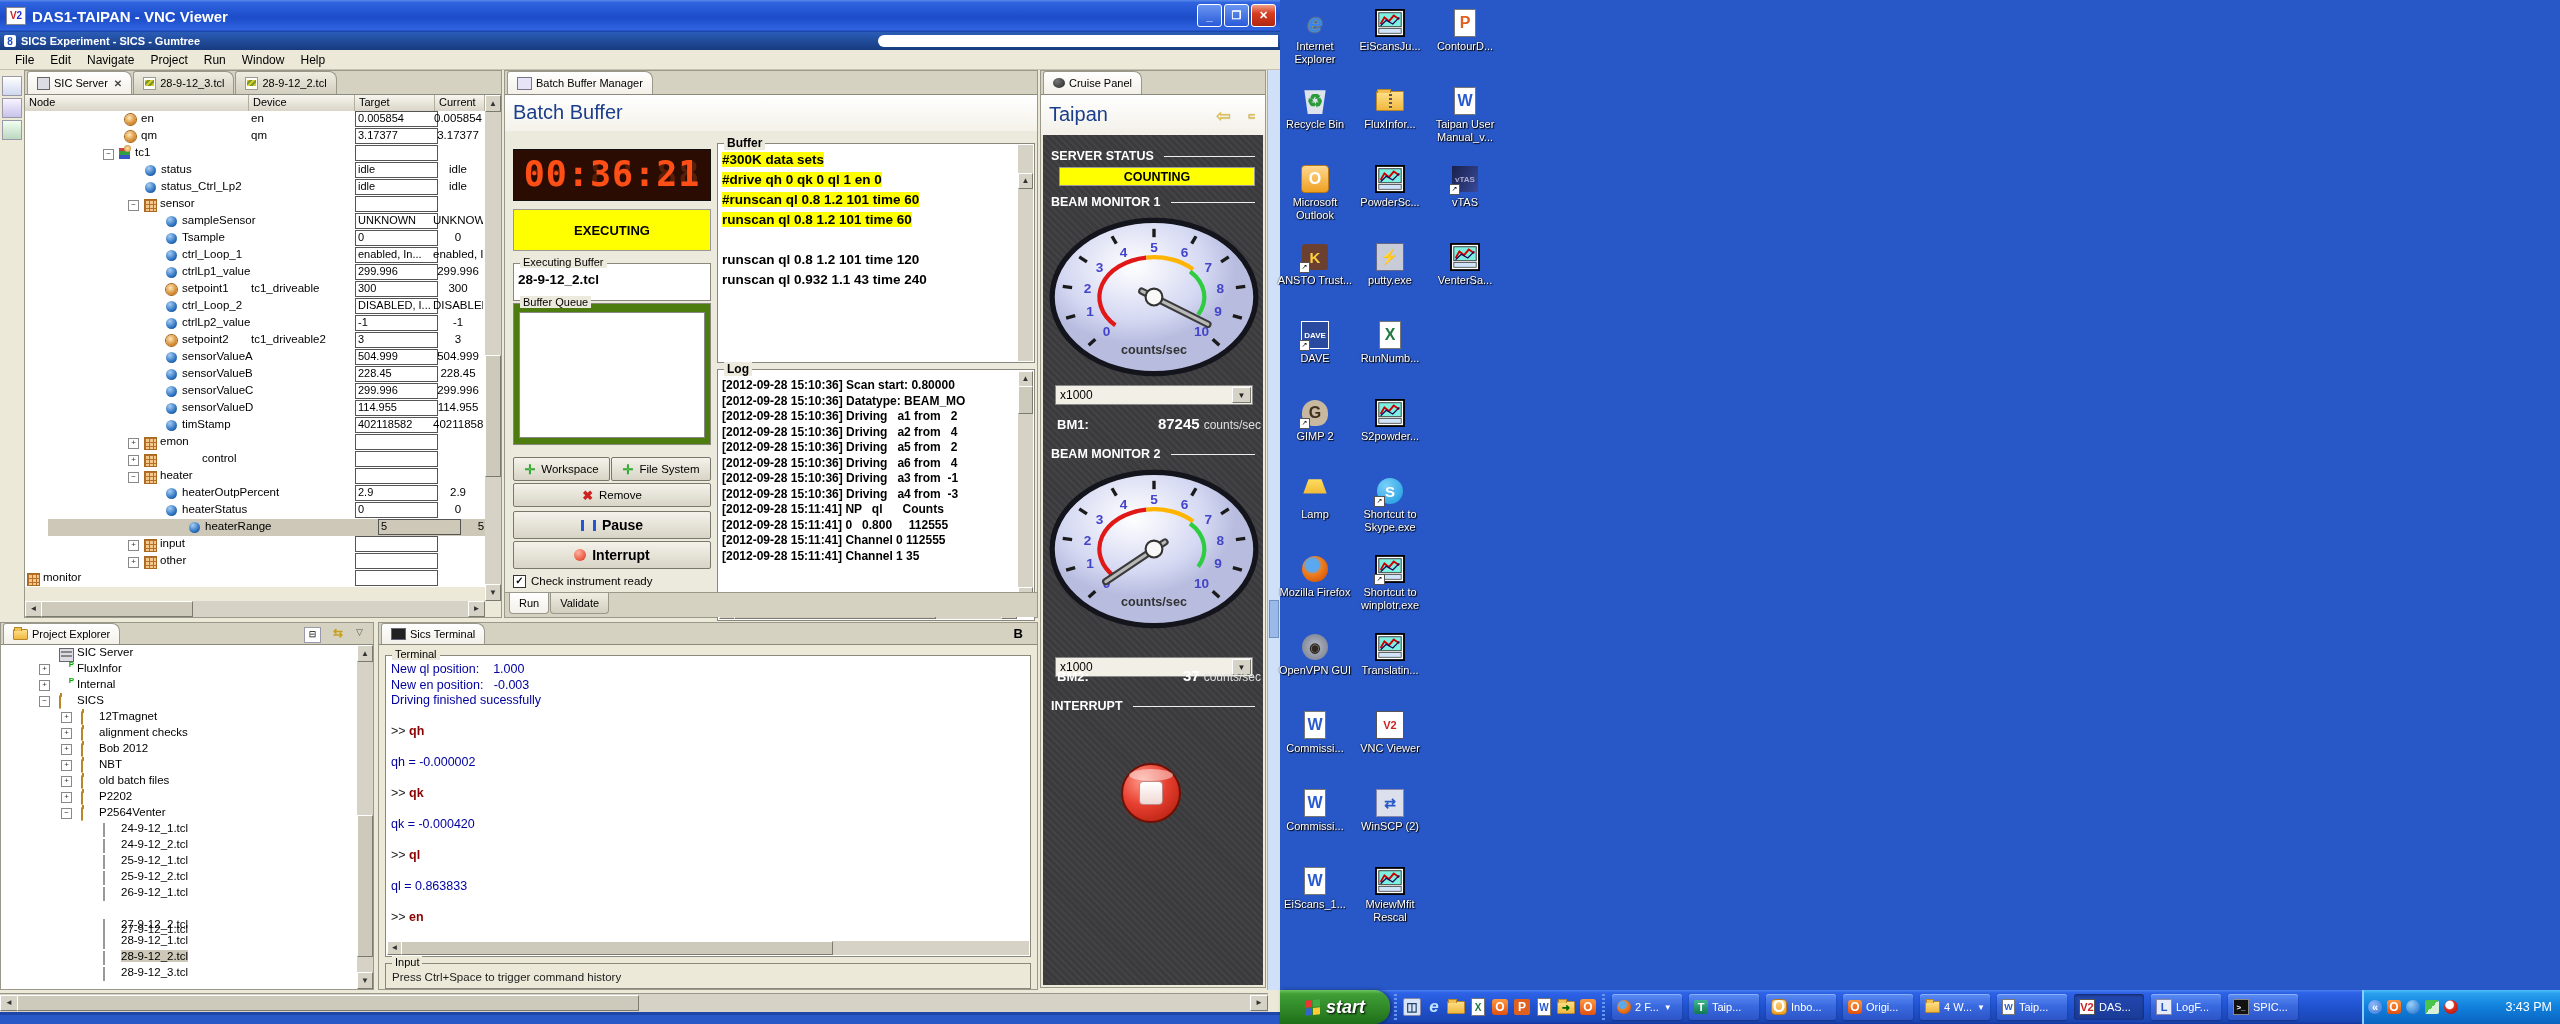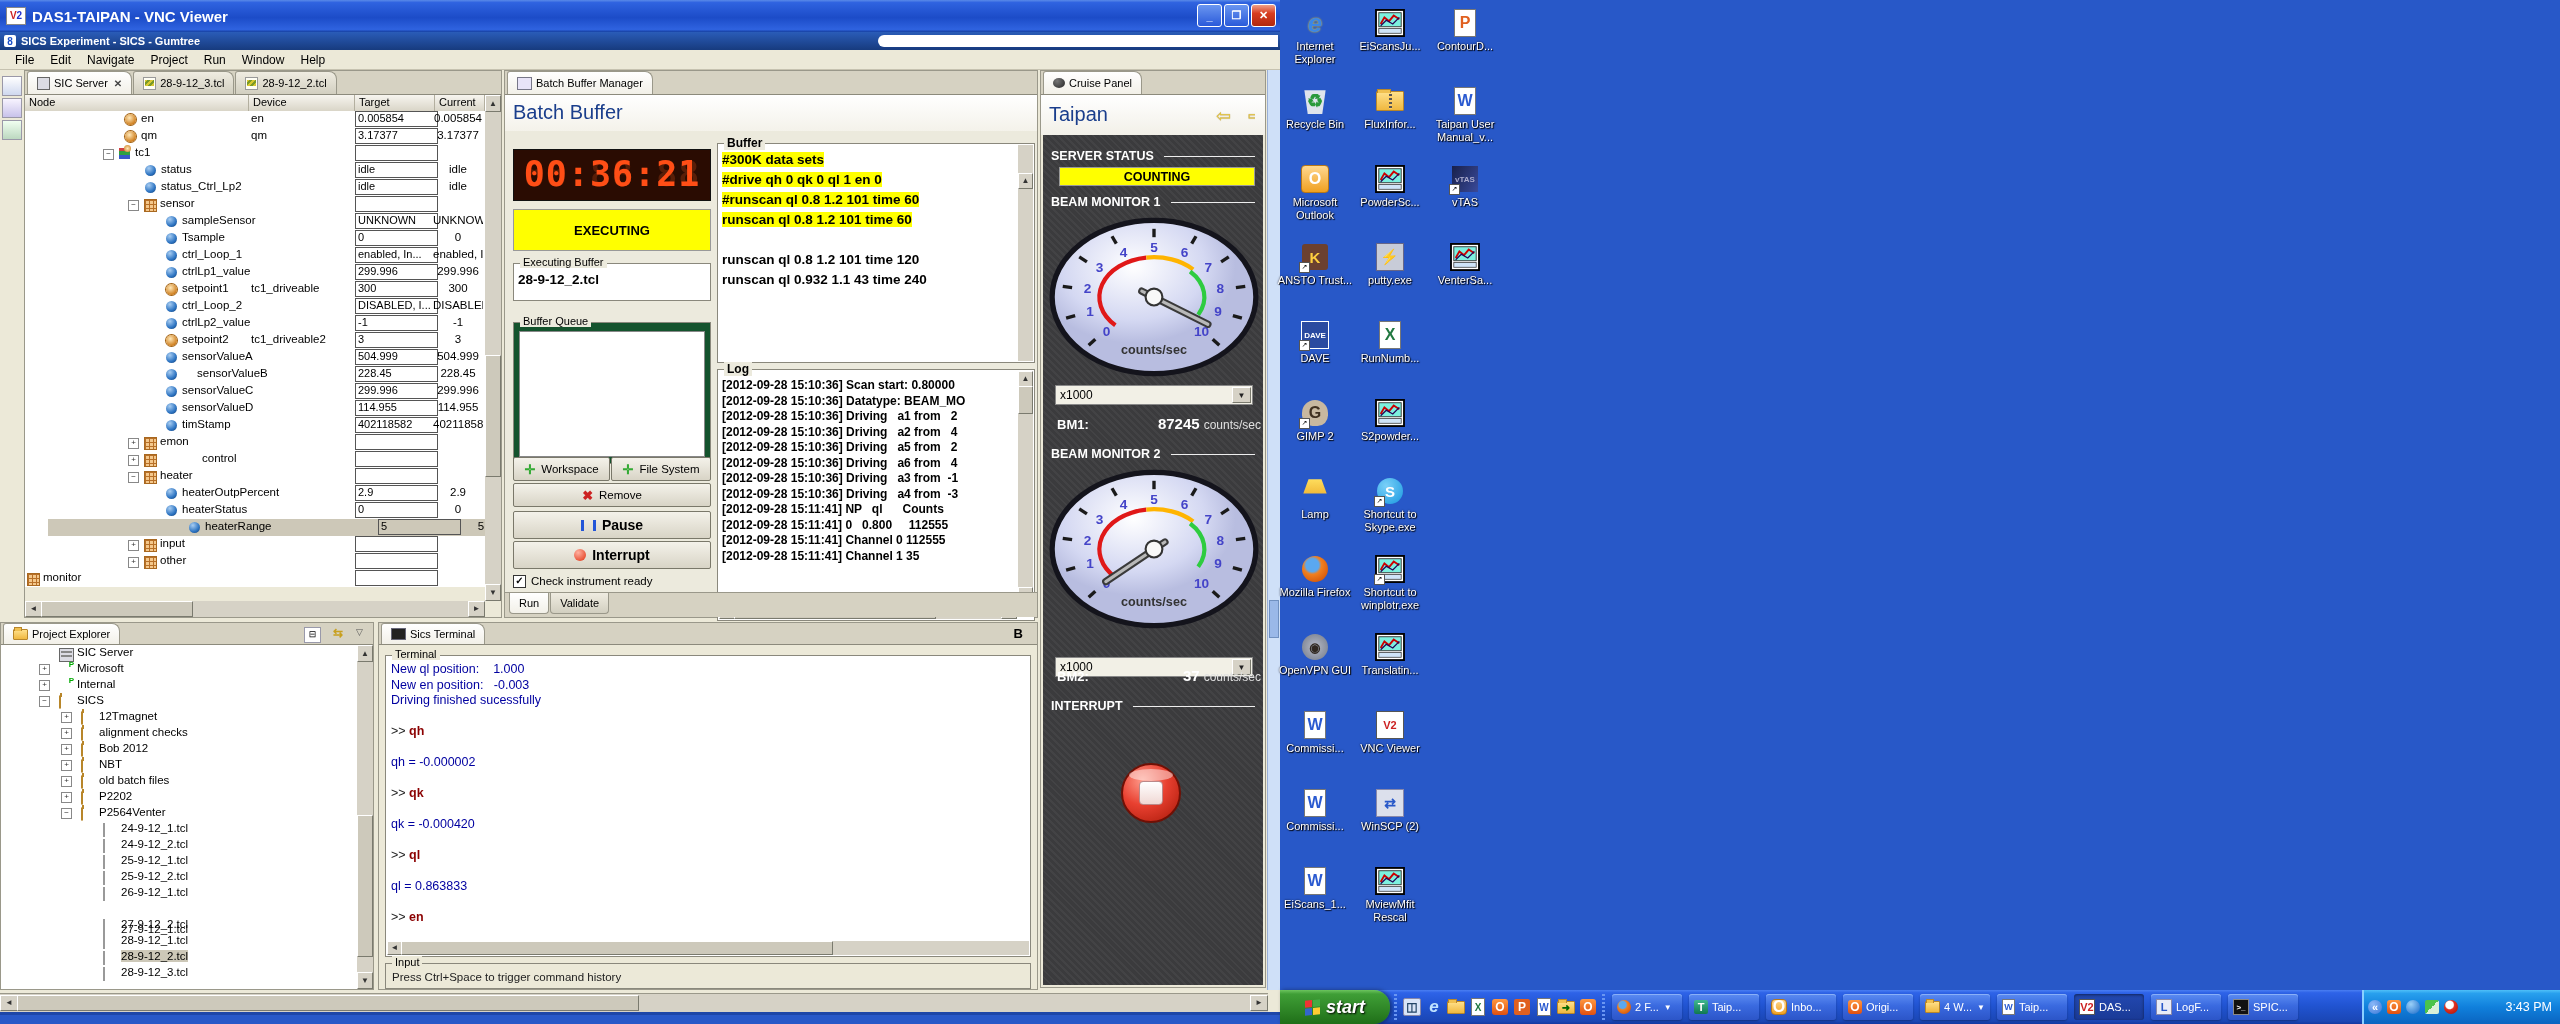--- a/index.html
+++ b/index.html
@@ -300,21 +300,21 @@
         </div>
         <div class="trow" style="top: 238px;">
           <span class="tico ic-ball" style="left: 141px;"></span>
           <span class="tname" style="left: 157px;">sensorValueA</span>
           <span class="tdev"></span>
           <span class="ttarget">504.999</span>
           <span class="tcur">504.999</span>
         </div>
         <div class="trow" style="top: 255px;">
           <span class="tico ic-ball" style="left: 141px;"></span>
-          <span class="tname" style="left: 172px; text-align: center;">sensorValueB</span>
+          <span class="tname" style="left: 157px; text-align: center;">sensorValueB</span>
           <span class="tdev"></span>
           <span class="ttarget">228.45</span>
           <span class="tcur">228.45</span>
         </div>
         <div class="trow" style="top: 272px;">
           <span class="tico ic-ball" style="left: 141px;"></span>
           <span class="tname" style="left: 157px;">sensorValueC</span>
           <span class="tdev"></span>
           <span class="ttarget">299.996</span>
           <span class="tcur">299.996</span>
@@ -432,21 +432,21 @@
         <span class="ghost">88:88:88</span>
         <span class="lit">00:36:21</span>
       </div>
       <div class="ybox abs" style="left:8px;top:78px;width:196px;height:40px;">EXECUTING</div>
 
       <div class="grp" style="left:8px;top:132px;width:196px;height:36px;background:#fff;">
         <span class="lbl">Executing Buffer</span>
         <div style="font-weight:bold;font-size:13.5px;padding:8px 4px 0;">28-9-12_2.tcl</div>
       </div>
 
-      <div class="grp" style="left:8px;top:191px;width:196px;height:140px;background:#14532d;">
+      <div class="grp" style="left:8px;top:172px;width:196px;height:140px;background:#4d7c0f;">
         <span class="lbl">Buffer Queue</span>
         <div style="position:absolute;left:5px;top:8px;right:5px;bottom:6px;background:#fff;border:1px solid #888;"></div>
       </div>
 
       <div class="btn abs" style="left:8px;top:326px;width:95px;height:22px;">
         <span class="plus">✛</span>
           <span>Workspace</span>
       </div>
       <div class="btn abs" style="left:106px;top:326px;width:98px;height:22px;">
         <span class="plus">✛</span>
@@ -668,21 +668,21 @@
       <span class="abs" style="right:10px;top:4px;color:#555;font-size:9px;">▽</span>
     </div>
     <div class="abs" id="explorerBody" style="left:0;top:22px;right:16px;bottom:0;background:#fff;overflow:hidden;">
         <div class="xrow" style="top: 0px;">
           <span class="tico ic-server" style="left: 58px; width: 13px; height: 12px;"></span>
           <span class="nm" style="left: 76px;">SIC Server</span>
         </div>
         <div class="xrow" style="top: 16px;">
           <span class="texp" style="left: 38px; top: 3px;">+</span>
           <span class="tico ic-folderp" style="left: 58px; width: 13px; height: 10px;"></span>
-          <span class="nm" style="left: 76px;">Microsoft</span>
+          <span class="nm" style="left: 76px;">FluxInfor</span>
         </div>
         <div class="xrow" style="top: 32px;">
           <span class="texp" style="left: 38px; top: 3px;">+</span>
           <span class="tico ic-folderp" style="left: 58px; width: 13px; height: 10px;"></span>
           <span class="nm" style="left: 76px;">Internal</span>
         </div>
         <div class="xrow" style="top: 48px;"><span class="texp" style="left: 38px; top: 3px;">−</span><span class="tico ic-folder" style="left: 58px; width: 13px; height: 10px;"></span><span class="nm" style="left: 76px;">SICS</span></div>
         <div class="xrow" style="top: 64px;"><span class="texp" style="left: 60px; top: 3px;">+</span><span class="tico ic-folder" style="left: 80px; width: 13px; height: 10px;"></span><span class="nm" style="left: 98px;">12Tmagnet</span></div>
         <div class="xrow" style="top: 80px;"><span class="texp" style="left: 60px; top: 3px;">+</span><span class="tico ic-folder" style="left: 80px; width: 13px; height: 10px;"></span><span class="nm" style="left: 98px;">alignment checks</span></div>
         <div class="xrow" style="top: 96px;"><span class="texp" style="left: 60px; top: 3px;">+</span><span class="tico ic-folder" style="left: 80px; width: 13px; height: 10px;"></span><span class="nm" style="left: 98px;">Bob 2012</span></div>

